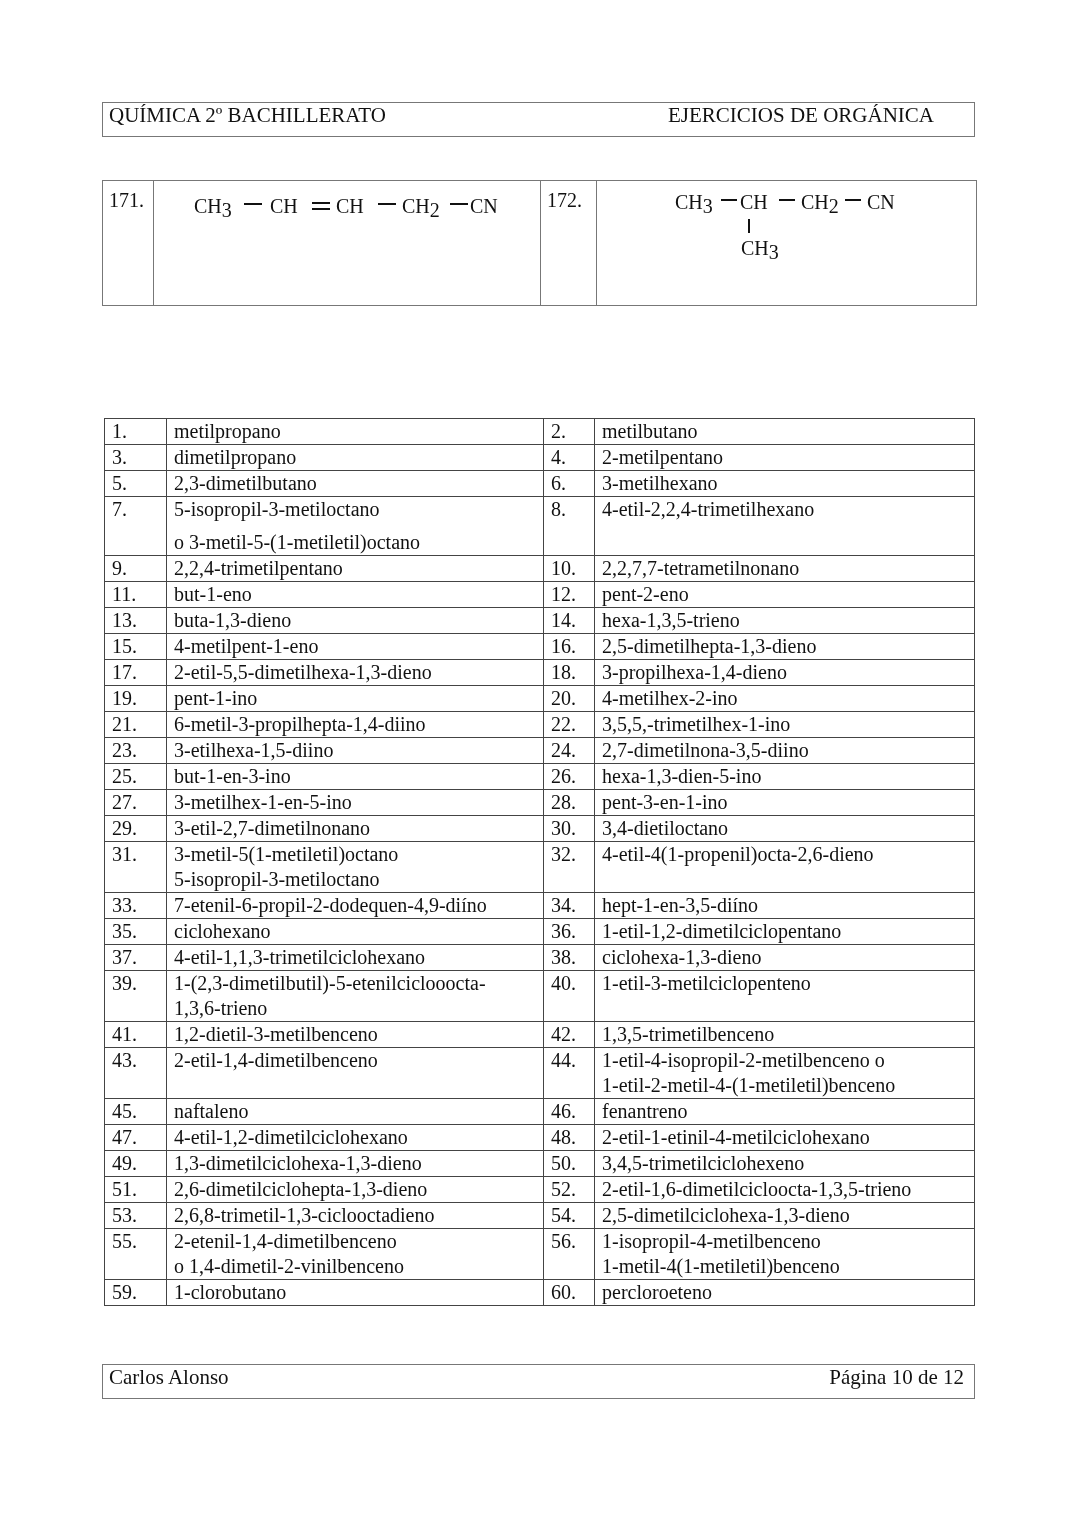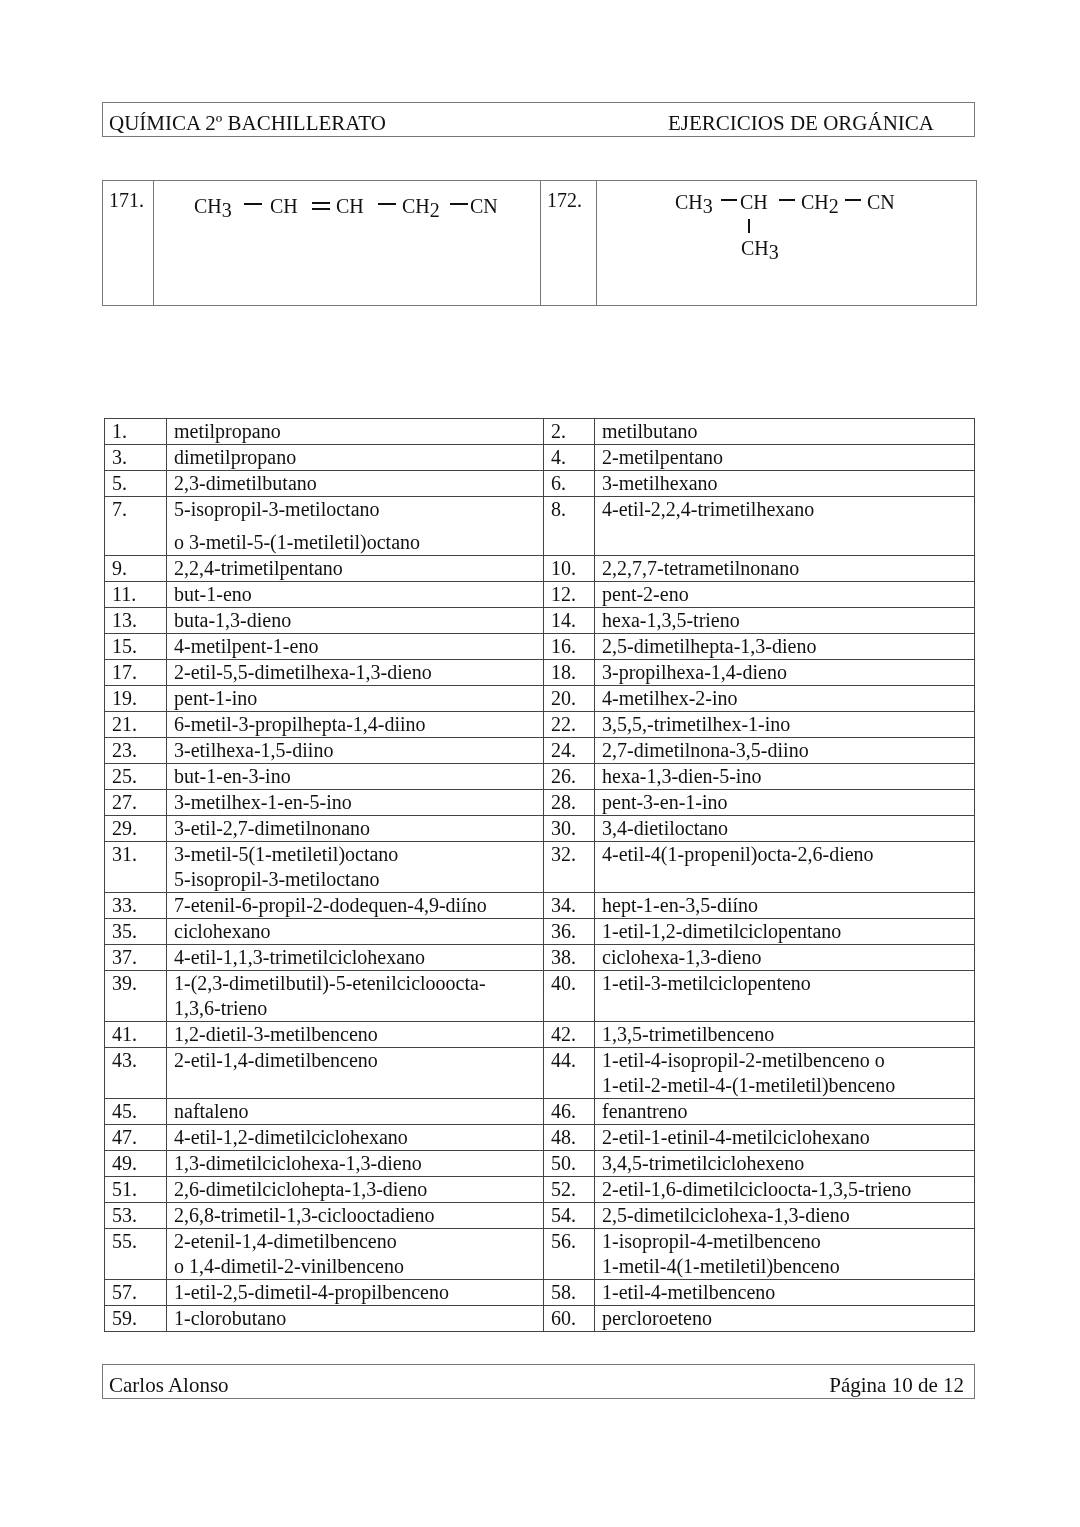--- a/index.html
+++ b/index.html
@@ -3,21 +3,21 @@
   <meta charset="utf-8">
   <style>
     html, body { margin: 0; padding: 0; background: #ffffff; }
     body {
       width: 1080px; height: 1527px; position: relative; overflow: hidden;
       font-family: "Liberation Serif", "DejaVu Serif", serif; color: #111;
     }
     .hdr, .ftr {
       position: absolute; left: 102px; width: 873px; height: 35px;
       border: 1px solid #777; box-sizing: border-box;
-      display: flex; justify-content: space-between; align-items: flex-end;
+      display: flex; justify-content: space-between; align-items: flex-start;
       font-size: 21px; padding: 0 40px 0 6px;
     }
     .hdr { top: 102px; }
     .ftr { top: 1364px; padding-right: 10px; }
     .formula-table {
       position: absolute; left: 102px; top: 180px; width: 875px; height: 126px;
       border-collapse: collapse; table-layout: fixed; border-radius: 18px;
     }
     .formula-table td { border: 1px solid #777; vertical-align: top; padding: 0; }
     .formula-table .num { font-size: 20px; padding: 8px 0 0 6px; }
@@ -375,30 +375,20 @@
           <div>2-etenil-1,4-dimetilbenceno</div>
           <div style="min-height: 25px; font-family: Liberation Serif, serif;">o 1,4-dimetil-2-vinilbenceno</div>
         </td>
         <td class="n">56.</td>
         <td>
           <div>1-isopropil-4-metilbenceno</div>
           <div style="min-height: 25px;">1-metil-4(1-metiletil)benceno</div>
         </td>
       </tr>
       <tr>
-        <td class="n">57.</td>
-        <td>
-          <div>1-etil-2,5-dimetil-4-propilbenceno</div>
-        </td>
-        <td class="n">58.</td>
-        <td>
-          <div>1-etil-4-metilbenceno</div>
-        </td>
-      </tr>
-      <tr>
         <td class="n">59.</td>
         <td>
           <div>1-clorobutano</div>
         </td>
         <td class="n">60.</td>
         <td>
           <div>percloroeteno</div>
         </td>
       </tr>
     </tbody>

